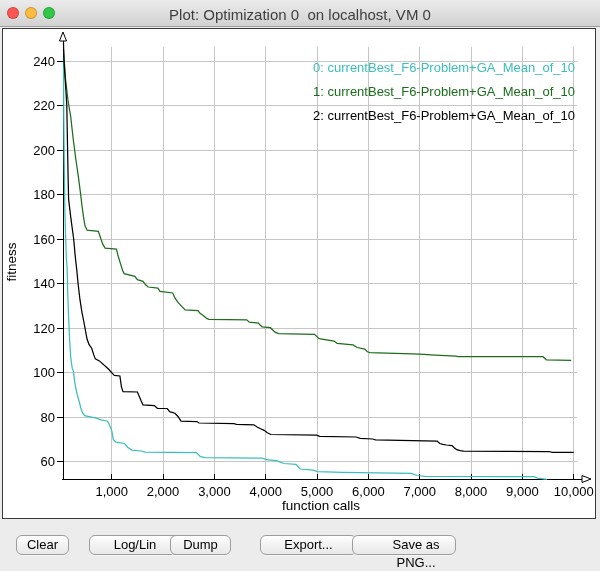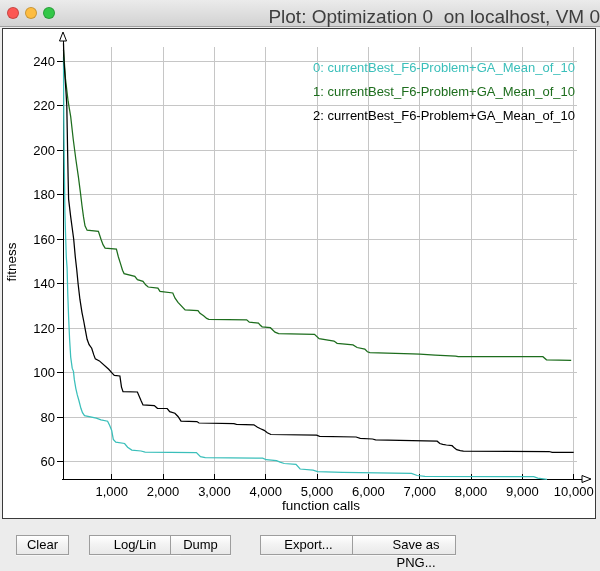--- a/index.html
+++ b/index.html
@@ -8,37 +8,37 @@
 
   .titlebar {
     position:absolute; left:0; top:0; width:600px; height:27px;
     background:linear-gradient(#ebebeb,#d2d2d2);
     border-bottom:1px solid #9f9f9f;
   }
   .traffic { position:absolute; top:7px; width:12px; height:12px; border-radius:50%;
     border:1px solid rgba(0,0,0,0.2); }
   .tl-close { left:7px; } .tl-min { left:25px; } .tl-zoom { left:43px; }
   .win-title {
-    position:absolute; left:0; right:0; top:6px; text-align:right;
-    font-size:19px; color:#3e3e3e; white-space:pre;
+    position:absolute; left:0; right:0; top:6px; text-align:center;
+    font-size:15px; color:#3e3e3e; white-space:pre;
   }
 
   .chart-panel {
     position:absolute; left:2px; top:28px; width:594px; height:491px;
     background:#ffffff; border:1px solid #3a3a3a;
   }
   svg.plot { position:absolute; left:0; top:0; width:600px; height:530px; }
   svg .tick { font-family:"Liberation Sans", sans-serif; font-size:13px; fill:#000; }
   svg .axis-label { font-family:"Liberation Sans", sans-serif; font-size:13.5px; fill:#000; }
   svg .legend { font-family:"Liberation Sans", sans-serif; font-size:13px; }
 
   .btn {
     position:absolute; top:535px; height:20px;
     background:linear-gradient(#ffffff,#f3f3f3 45%,#e9e9e9);
-    border:1px solid #9d9d9d; border-radius:0;
+    border:1px solid #9d9d9d; border-radius:6px;
     box-shadow:0 1px 0 rgba(255,255,255,0.6);
     font-family:"Liberation Sans", sans-serif; font-size:13px; color:#000;
     text-align:center; line-height:18px; cursor:default;
   }
   .btn-clear  { left:16px;  width:53px; }
   .btn-loglin { left:89px;  width:92px; }
   .btn-dump   { left:170px; width:61px; }
   .btn-export { left:260px; width:97px; }
   .btn-save   { left:352px; width:104px;padding-left:24px; }
 </style>

